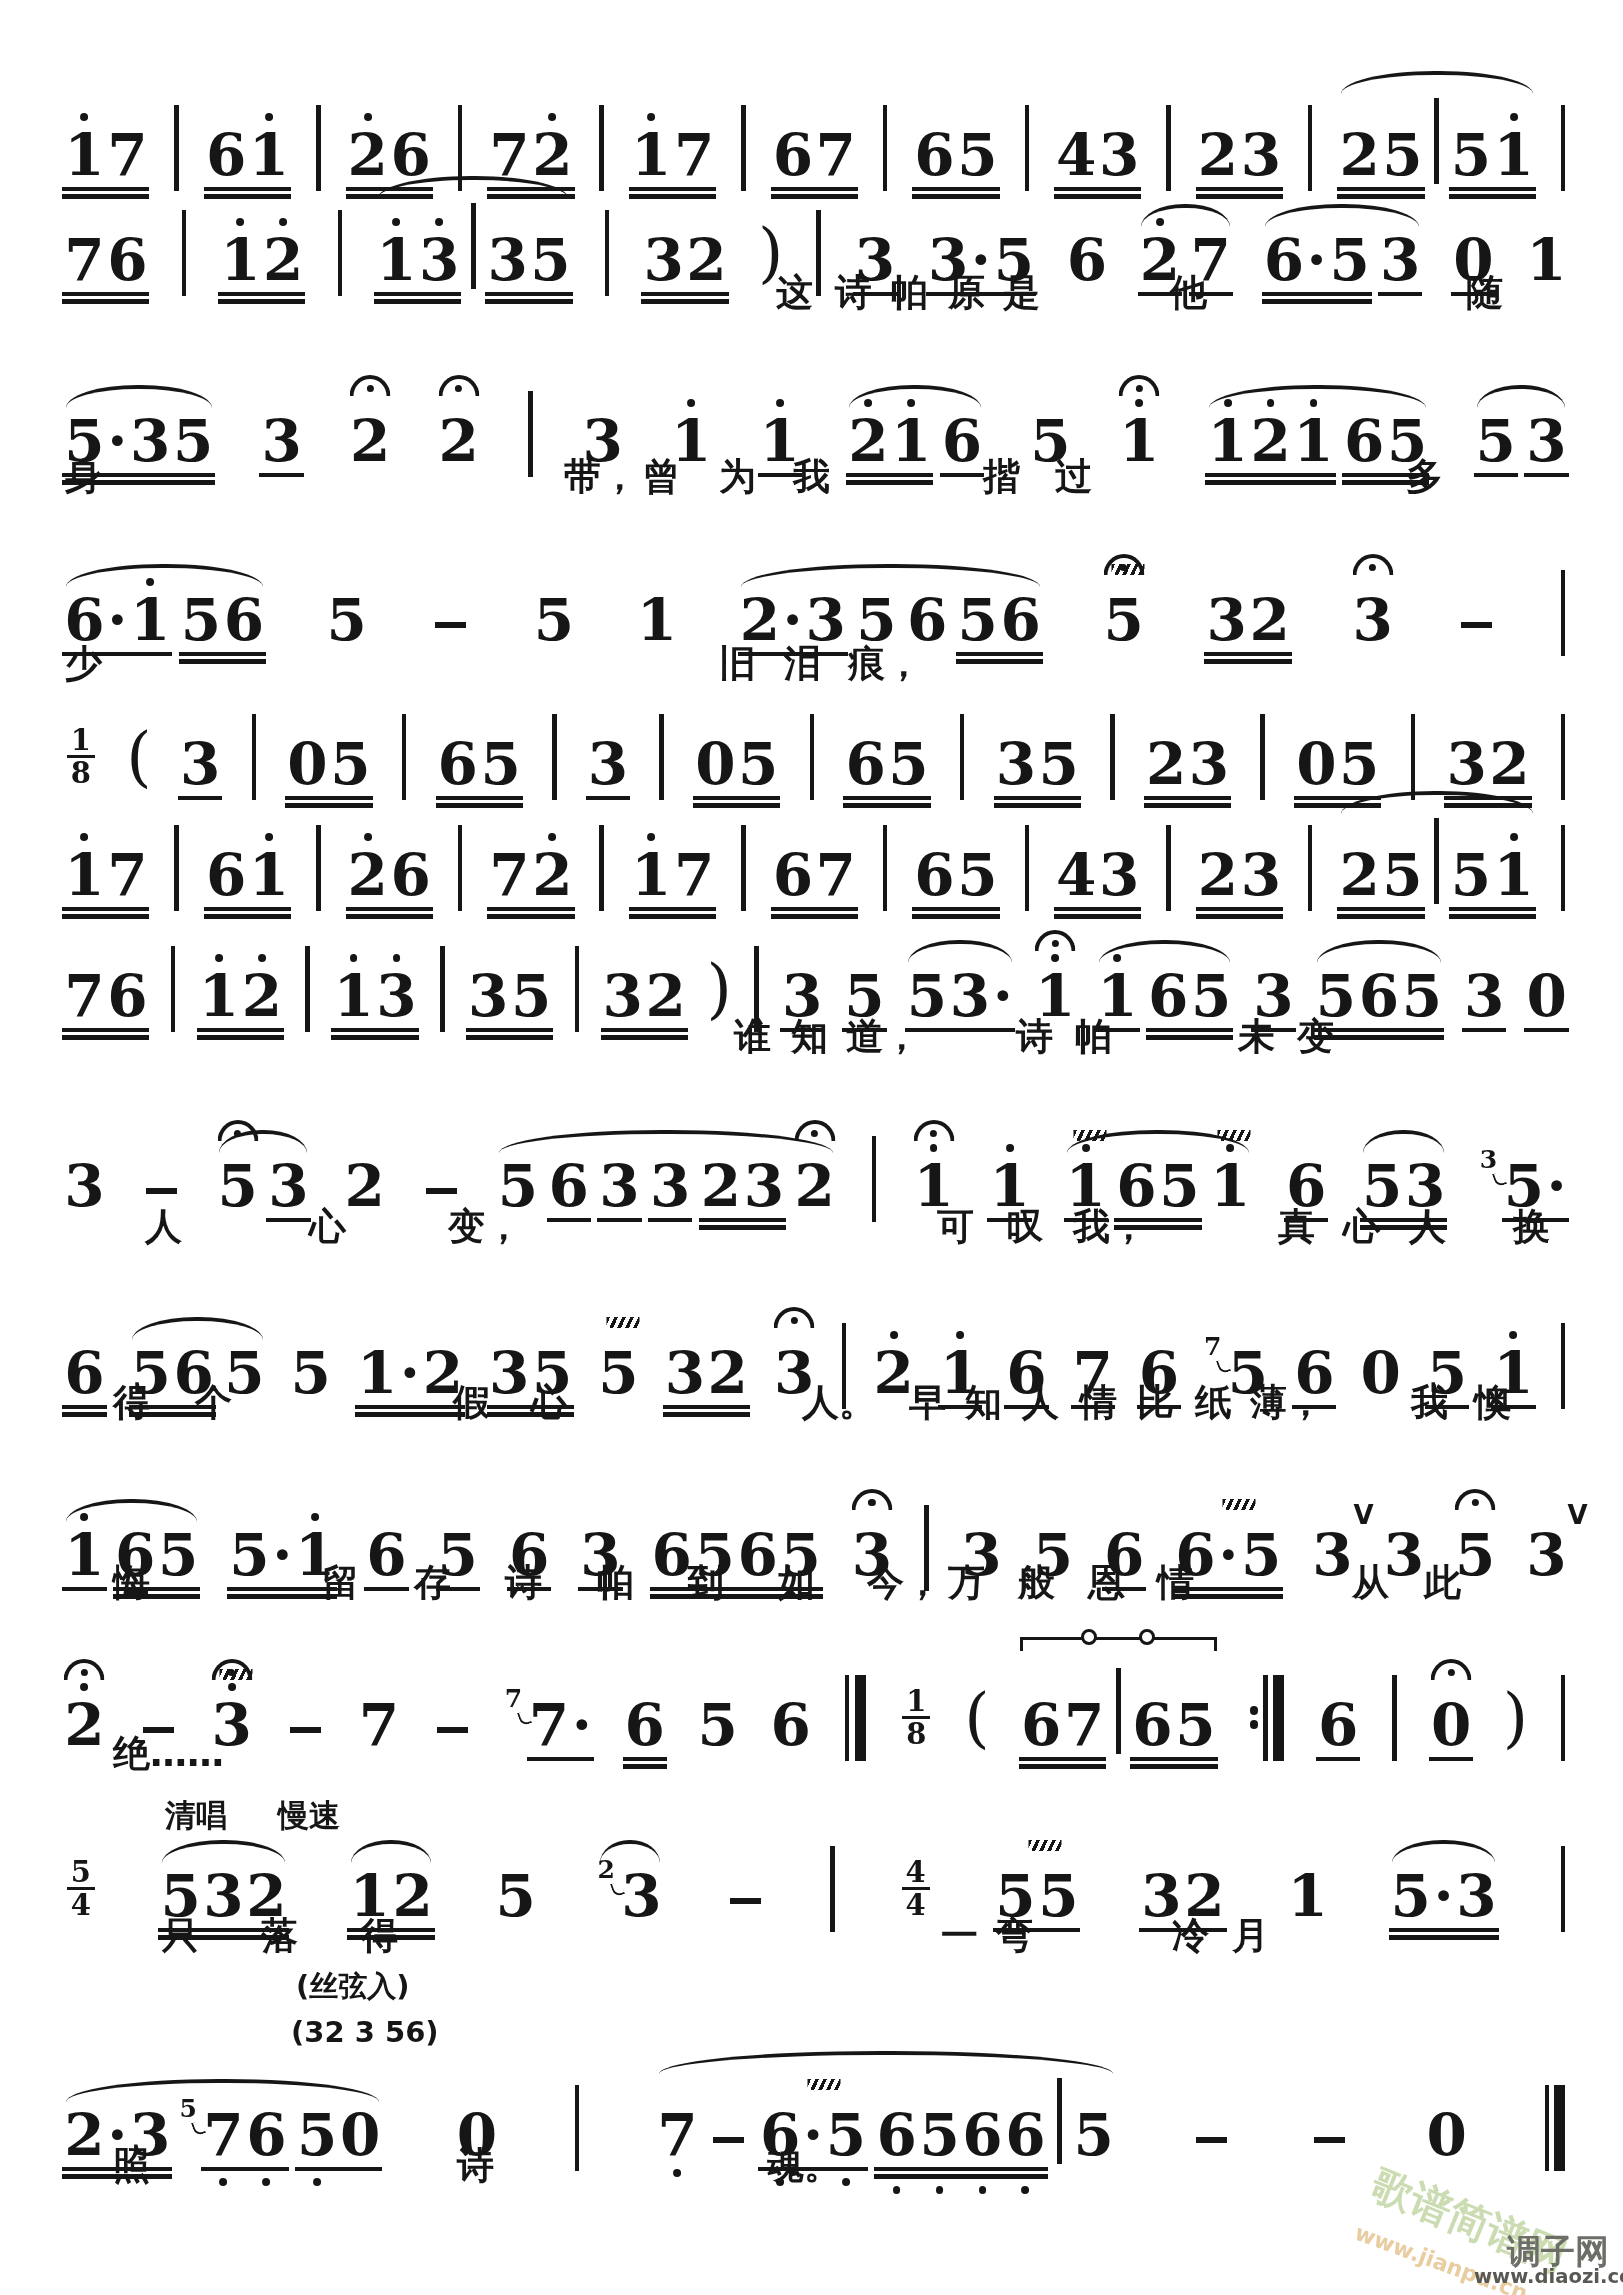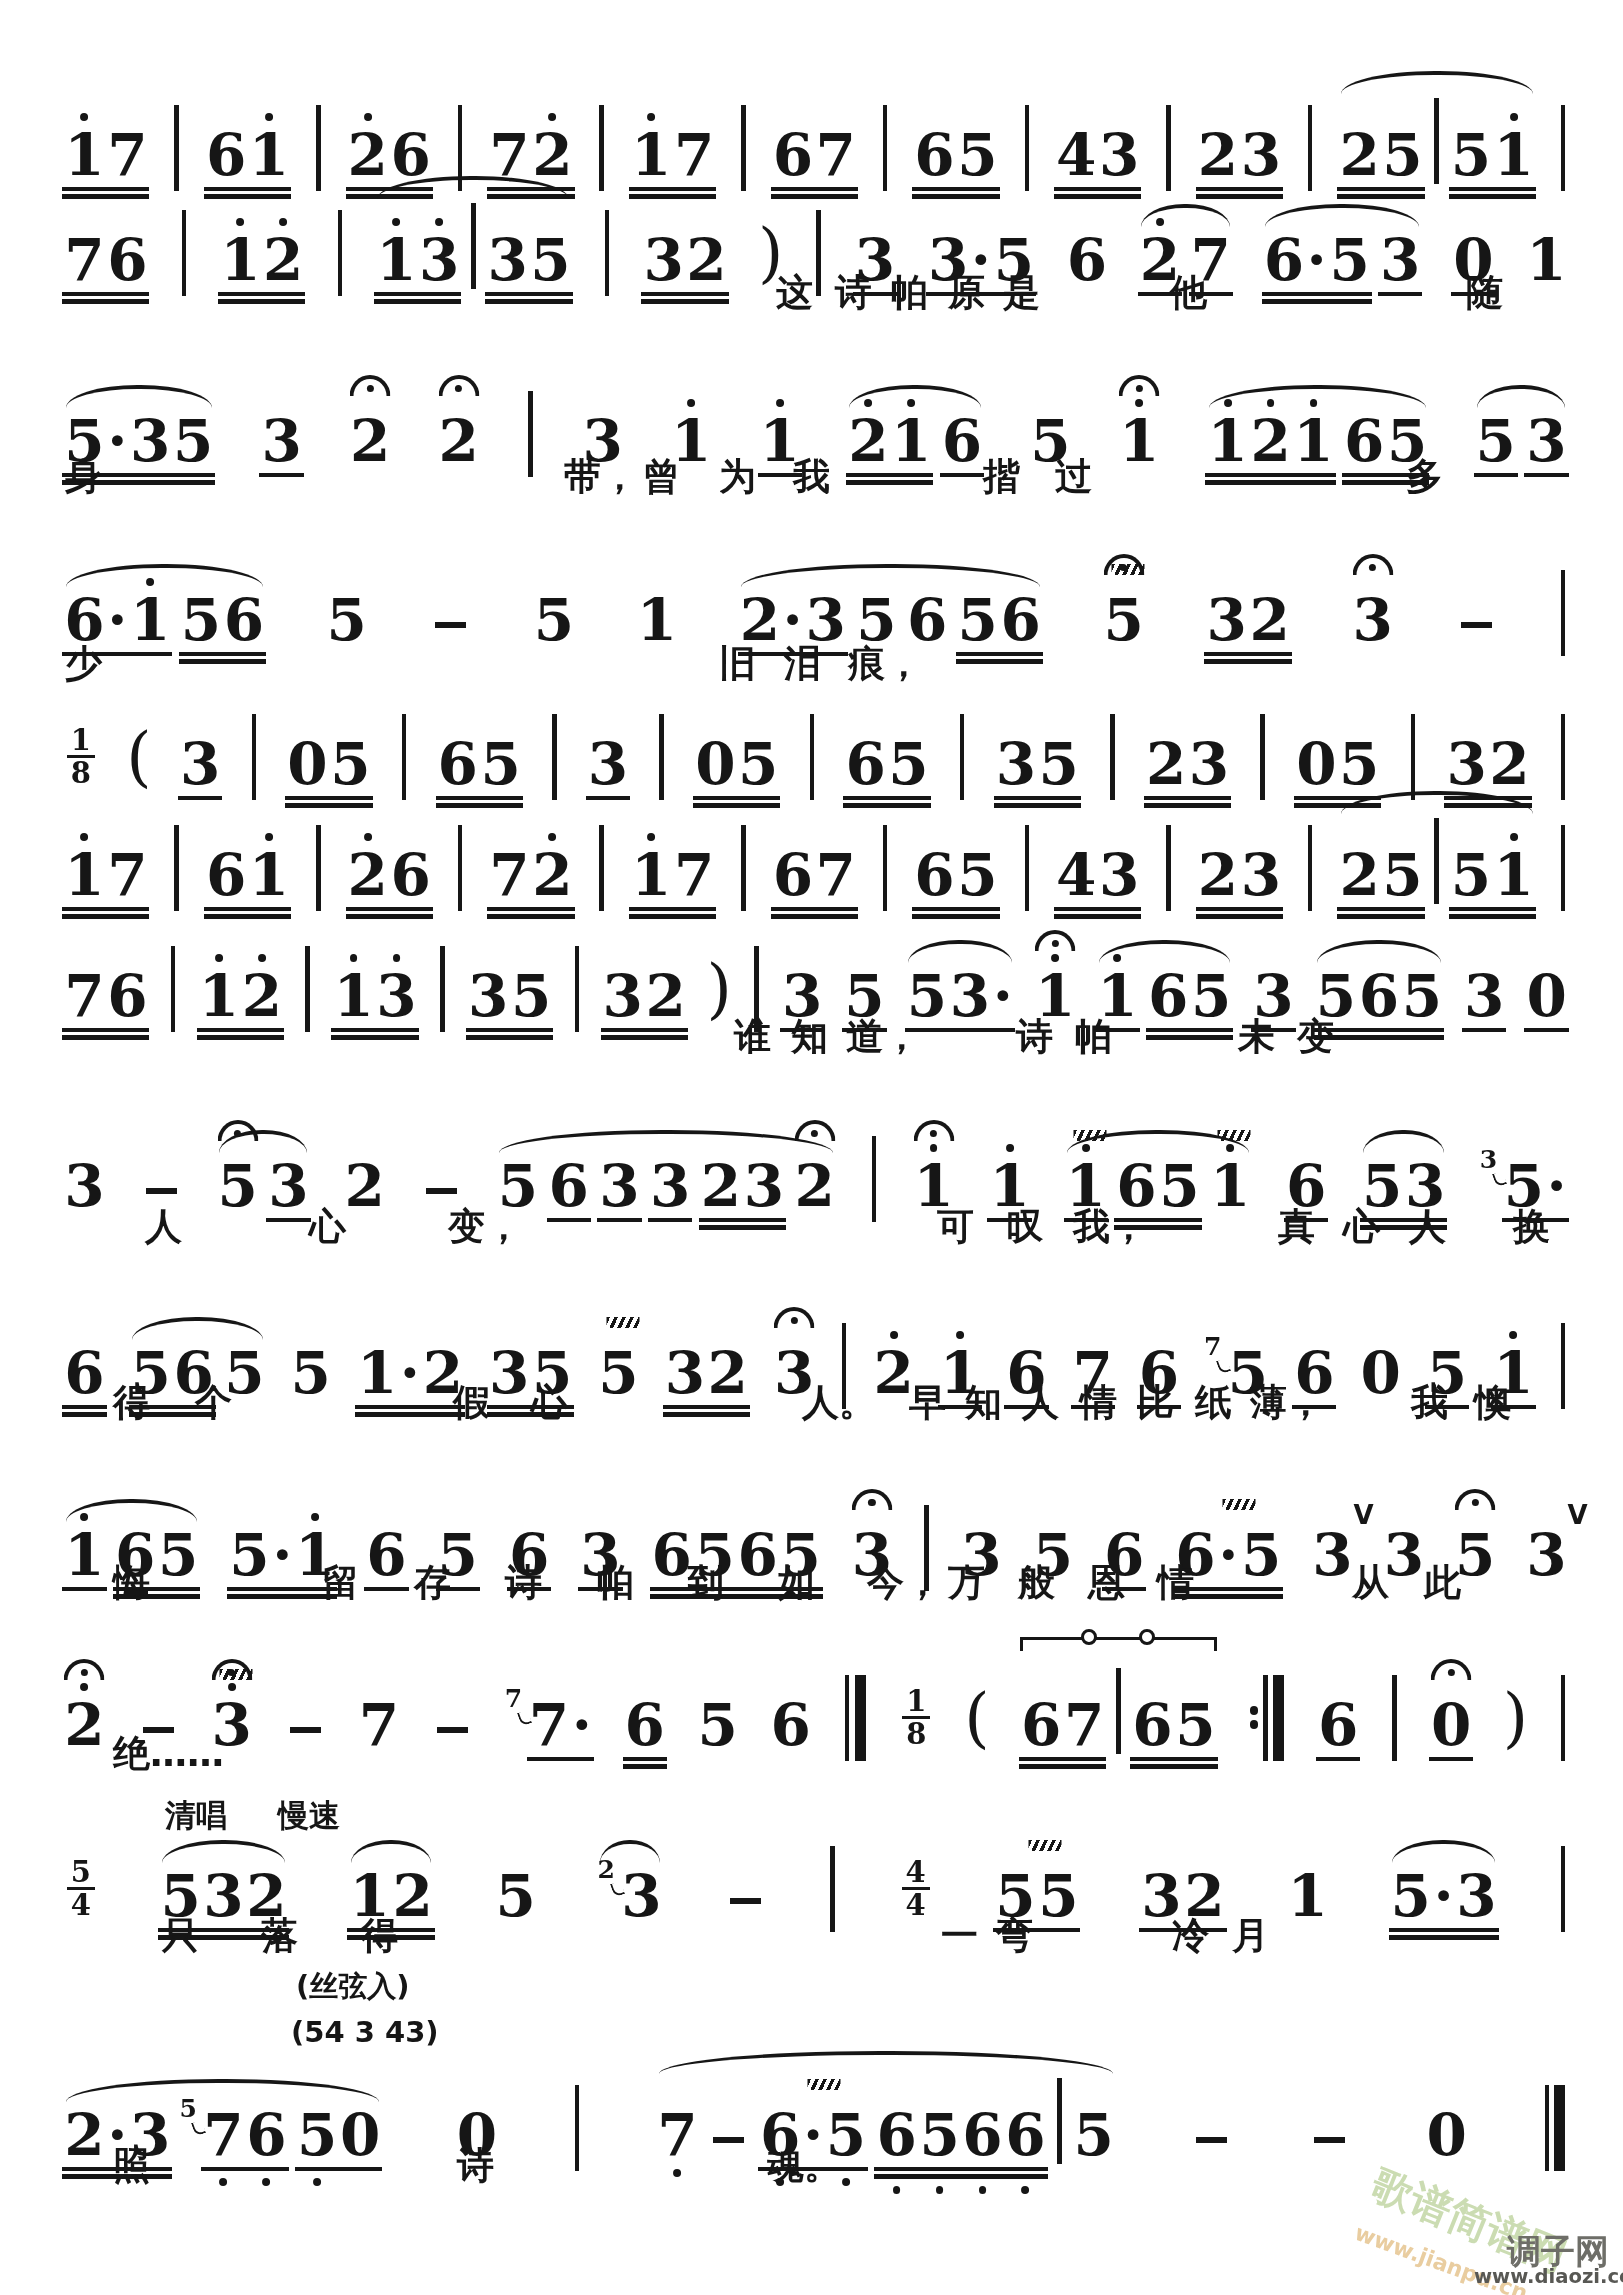--- a/index.html
+++ b/index.html
@@ -54,21 +54,21 @@
   .wm-brand{left:1507px;top:2229px;font-size:34px;color:#6e6e68;}
   .wm-url{left:1474px;top:2265px;font-size:19.6px;color:#585854;}
 </style>
 </head>
 <body>
 
 <div class="page" id="page">
   <span class="tempo" style="left:165px;top:1795px">清唱</span>
   <span class="tempo" style="left:278px;top:1795px">慢速</span>
   <span class="anno" style="left:296px;top:1967px">(丝弦入)</span>
-  <span class="anno" style="left:291px;top:2015px">(54 3 43)</span>
+  <span class="anno" style="left:291px;top:2015px">(32 3 56)</span>
   <div class="wm wm-green">歌谱简谱网</div>
   <div class="wm wm-orange">www.jianpu.cn</div>
   <div class="wm wm-brand">调子网</div>
   <div class="wm wm-url">www.diaozi.com</div>
 <div class="sysrow" style="top: 111px;">
       <span class="tok">
         <span class="nb">
           <span class="dg">1<i class="oda"></i></span>
           <span class="dg">7</span>
           <i class="ul" style="bottom: -7.2px;"></i>

